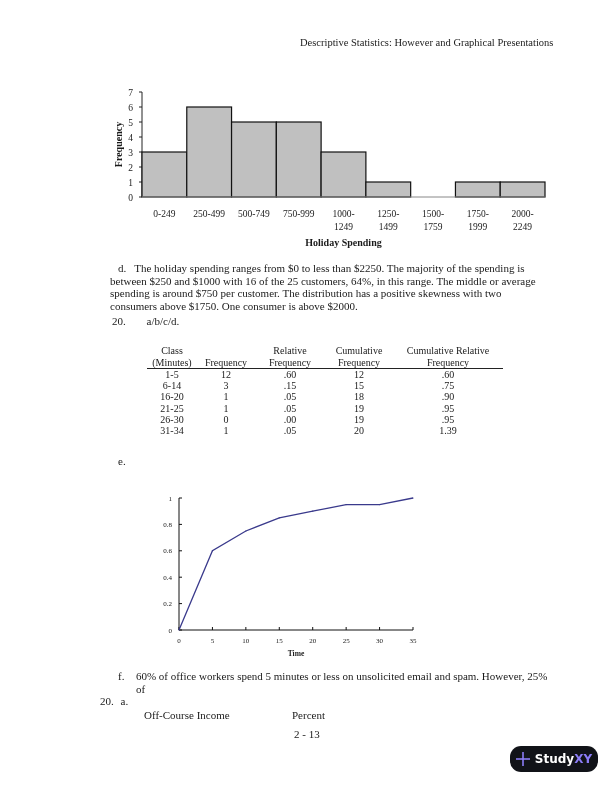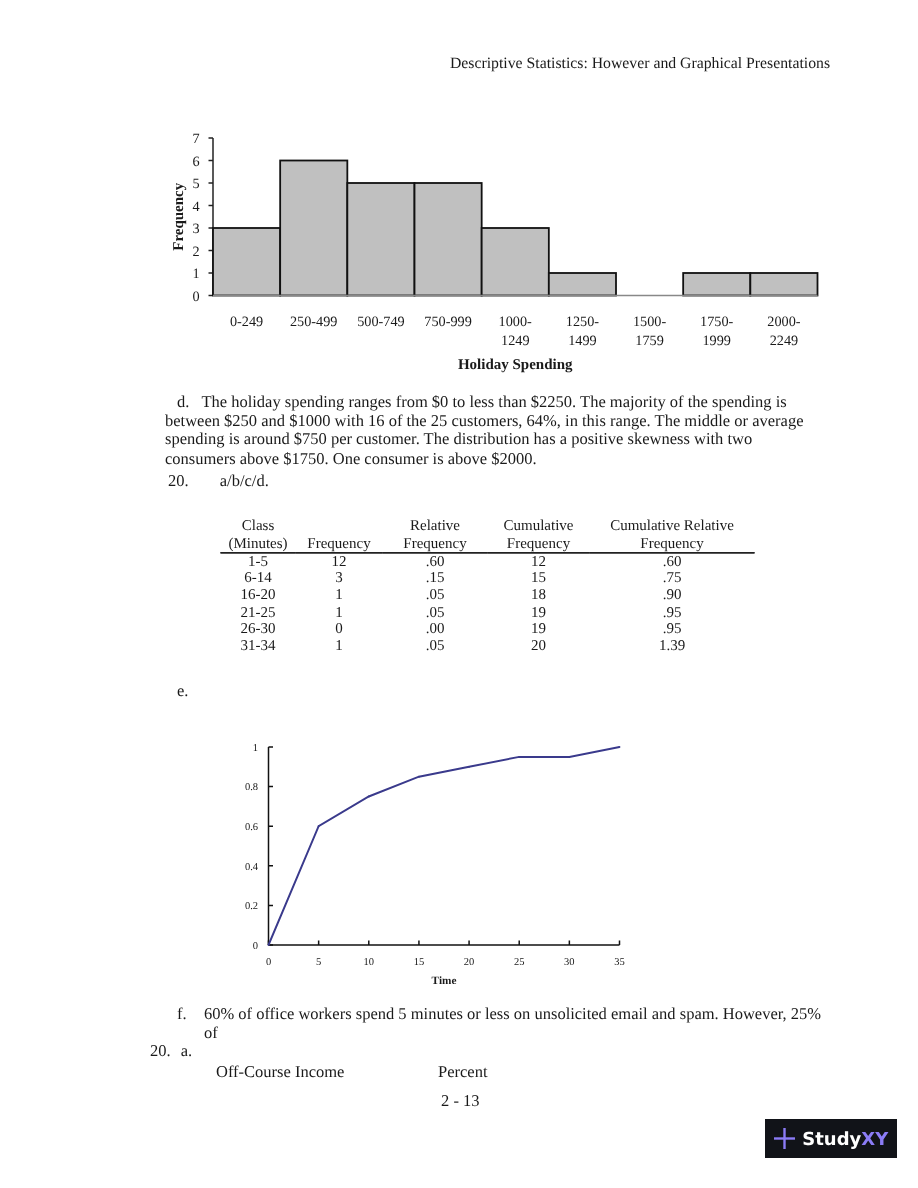--- a/index.html
+++ b/index.html
@@ -5,21 +5,21 @@
   html, body { margin: 0; padding: 0; background: #ffffff; }
   body { width: 612px; height: 792px; position: relative; overflow: hidden;
          font-family: "Liberation Serif", serif; color: #1a1a1a; }
   .abs { position: absolute; }
   .hdr { left: 300px; top: 37px; font-size: 10.5px; white-space: nowrap; }
   .p { font-size: 11px; line-height: 12.5px; }
   svg text { font-family: "Liberation Serif", serif; fill: #1a1a1a; }
   table.ft { border-collapse: collapse; font-size: 10px; }
   table.ft th { font-weight: normal; line-height: 11.5px; padding: 0; vertical-align: bottom; text-align: center; border-bottom: 1px solid #222; }
   table.ft td { line-height: 11.2px; padding: 0; text-align: center; }
-  .badge { left: 510px; top: 746px; width: 88px; height: 26px; background: #111318; border-radius: 0;
+  .badge { left: 510px; top: 746px; width: 88px; height: 26px; background: #111318; border-radius: 11px;
            display: flex; align-items: center; justify-content: center; gap: 5px; }
   .badge .bt { font-family: "DejaVu Sans", sans-serif; font-weight: bold; font-size: 12px; color: #fff; }
   .badge .bx { color: #8b7cf6; }
 </style>
 </head>
 <body>
 
 <div class="abs hdr">Descriptive Statistics: However and Graphical Presentations</div>
 
 <svg class="abs" id="hist" style="left:0;top:0" width="612" height="260">

